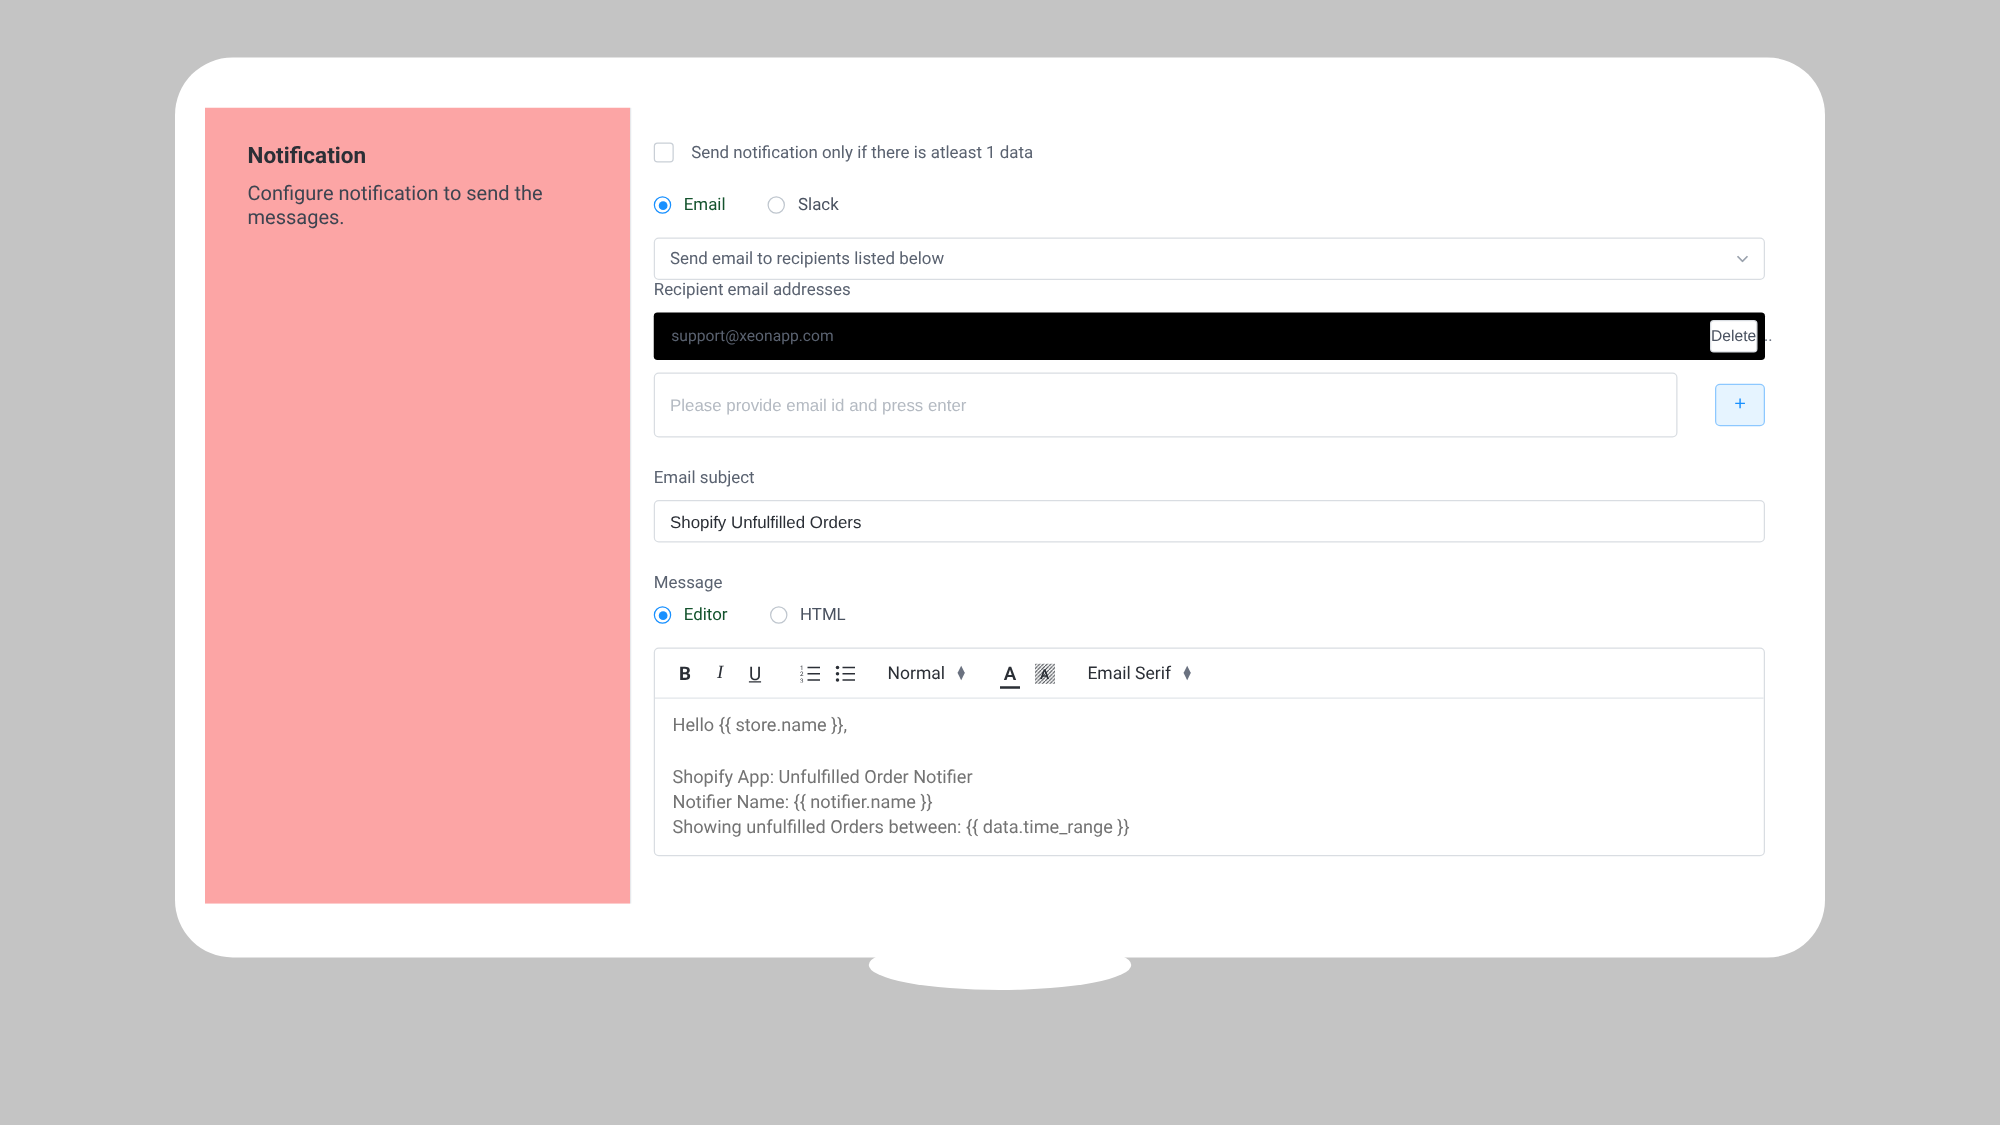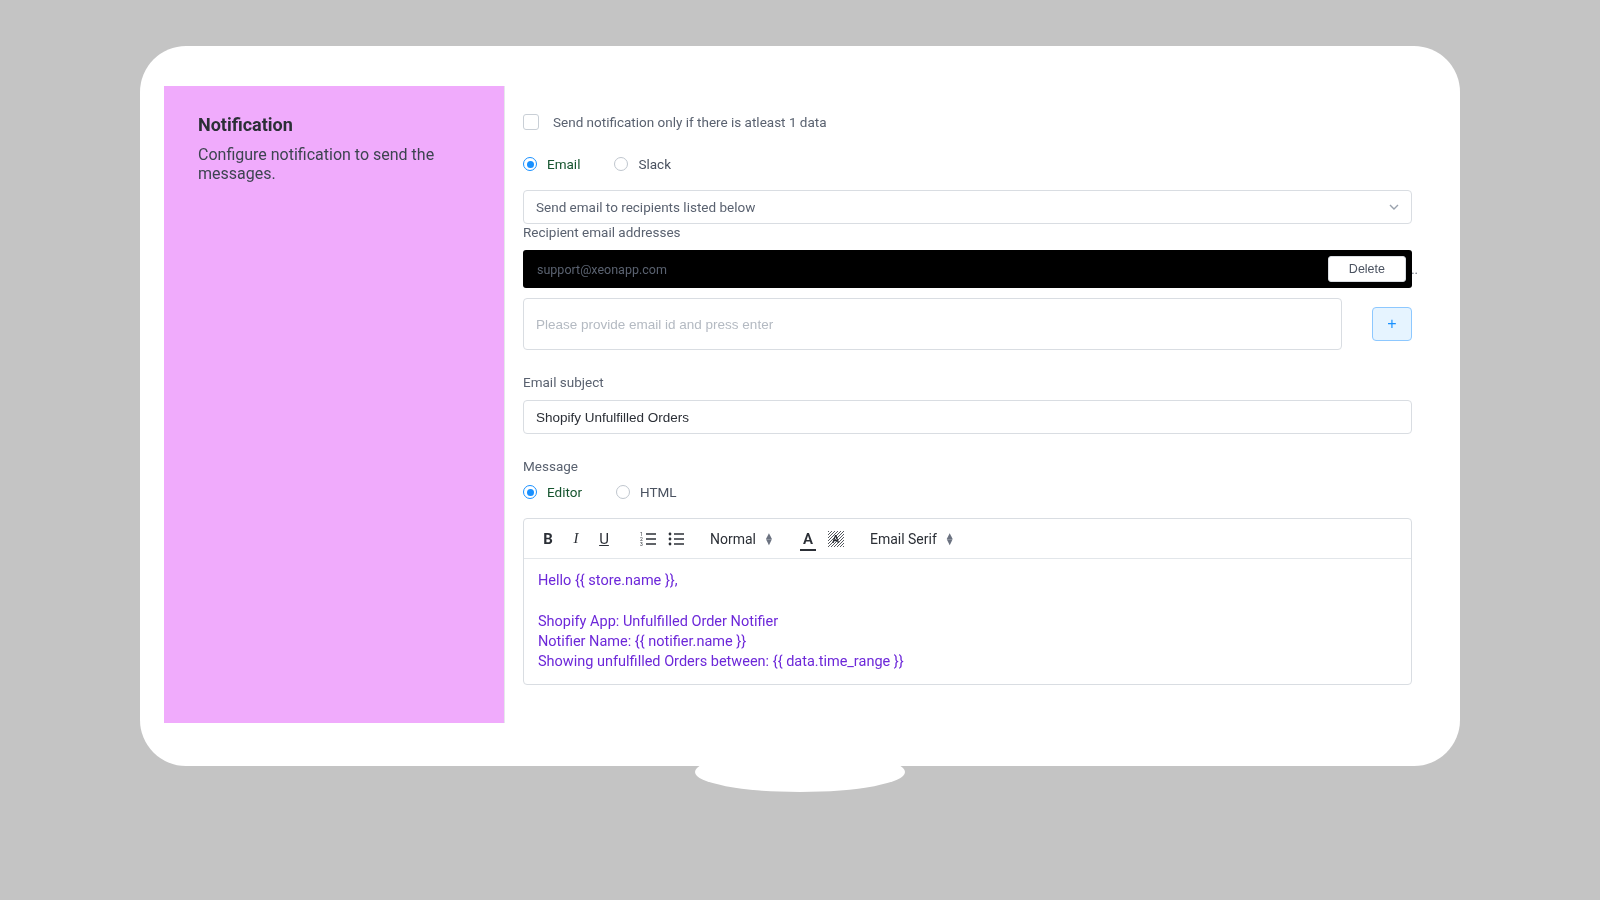--- a/index.html
+++ b/index.html
@@ -35,21 +35,21 @@
     border-radius: 50% / 50%;
   }
   
   .screen {
     width: 100%; height: 637px;
     display: flex;
     overflow: hidden;
   }
   .sidebar {
     width: 340px;
-    background: #f0abfc;
+    background: #fca5a5;
     padding: 28px 34px;
     flex-shrink: 0;
   }
   .sidebar h2 {
     font-size: 18px;
     font-weight: 700;
     color: #2b2f36;
     margin-bottom: 10px;
   }
   .sidebar p {
@@ -113,21 +113,21 @@
     margin-bottom: 10px;
     font-size: 12.5px;
     color: #5a6270;
     position: relative;
   }
   .delete-btn {
     background: #fff;
     border: 1px solid #d9dde2;
     border-radius: 3px;
     height: 26px;
-    padding: 0 20px;
+    padding: 0 0;
     font-size: 12.5px;
     color: #4a5260;
     cursor: pointer;
     text-align: center;
   }
   .overflow-dots { position: absolute; right: -6px; color:#6b7280; font-size:13px;}
   
   .email-add-row { display: flex; gap: 30px; align-items: center; margin-bottom: 24px; }
   .text-input {
     flex: 1; height: 52px;
@@ -174,21 +174,21 @@
     gap: 10px;
     color: #2b2f36;
   }
   .tb-group { display: flex; align-items: center; gap: 8px; padding-right: 14px; }
   .tb-btn { width: 20px; height: 20px; display:flex; align-items:center; justify-content:center; cursor:pointer; font-size:15px; }
   .tb-sel { display:flex; align-items:center; gap:8px; cursor:pointer; font-size:14px; color:#2b2f36; padding-right:14px;}
   .tb-sel .updown { font-size:10px; color:#6b7280; line-height:6px;}
   .editor-body {
     padding: 12px 14px;
     font-size: 14.5px;
-    color: #6d28d9;
+    color: #737373;
     line-height: 1.4;
     white-space: pre-line;
   }
   svg { display:block; }
 </style>
 </head>
 <body>
 
 <div class="monitor">
   <div class="screen">

